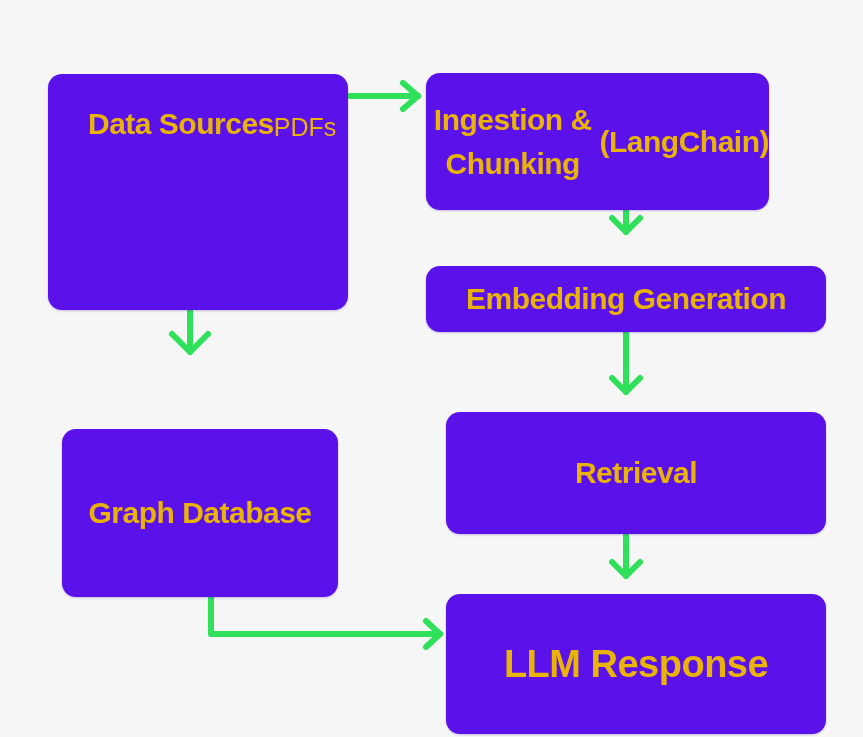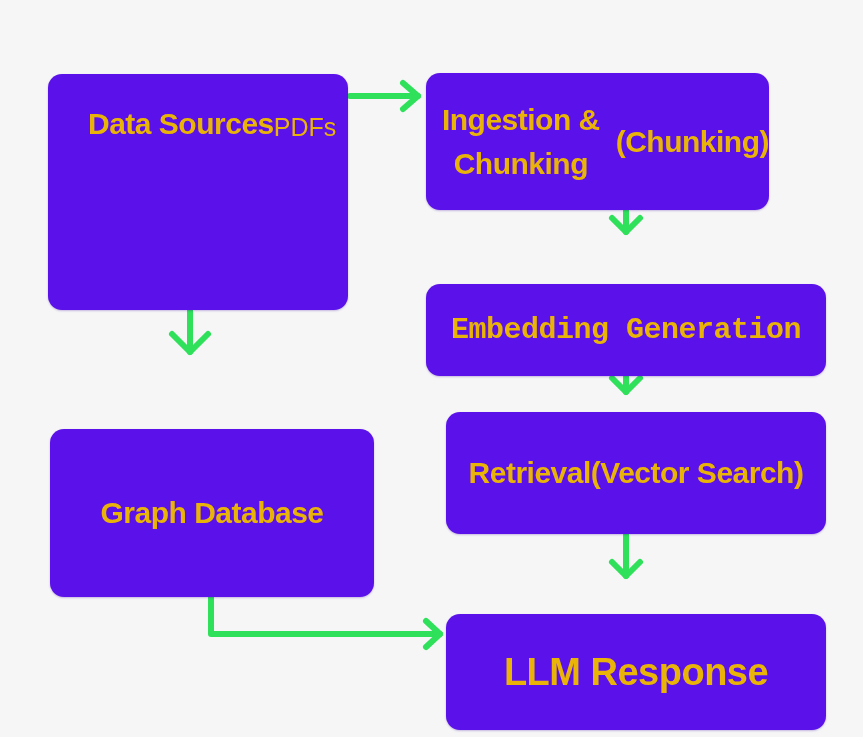--- a/index.html
+++ b/index.html
@@ -14,28 +14,28 @@
     margin-top:32px;
   }
   .center { align-items:center; text-align:center; }
   .title { font-weight:bold; font-size:30px; letter-spacing:-0.5px; line-height:1.22; }
   .sub { font-size:25px; line-height:1.75; }
   #b-sources { left:48px; top:42px; width:300px; height:236px; padding-left:40px; justify-content:flex-start; padding-top:32px; }
   #b-sources .title { line-height:1.2; margin-bottom:4px; }
   #b-sources .sub { line-height:1.74; }
   #b-ingest { left:426px; top:41px; width:343px; height:137px;justify-content:flex-end; }
   #b-ingest .title { font-size:30px; line-height:1.45; }
-  #b-embed { left:426px; top:252px; width:400px; height:92px;font-family:Liberation Mono, monospace; }
+  #b-embed { left:426px; top:234px; width:400px; height:66px; }
   #b-embed .title { font-size:30px; }
   #b-retr { left:446px; top:380px; width:380px; height:122px; }
   #b-retr .title { font-size:30px; line-height:1.45; }
-  #b-graph { left:50px; top:397px; width:324px; height:168px; }
+  #b-graph { left:62px; top:397px; width:276px; height:168px; }
   #b-graph .title { font-size:30px; line-height:1.4; }
   #b-graph .sub { font-size:29px; line-height:1.4; font-weight:normal; }
-  #b-llm { left:446px; top:582px; width:380px; height:116px; }
+  #b-llm { left:446px; top:562px; width:380px; height:140px; }
   #b-llm .title { font-size:38px; }
   svg#arrows { position:absolute; left:0; top:0; }
 </style>
 </head>
 <body>
 
 <svg id="arrows" width="863" height="737">
   <g fill="none" stroke="#2fe05a" stroke-width="6" stroke-linecap="round" stroke-linejoin="round">
     <g>
       <line x1="350" y1="96" x2="418" y2="96"></line>
@@ -64,30 +64,29 @@
   </g>
 </svg>
 
 <div class="box" id="b-sources">
   <div class="title">Data Sources</div>
   <div class="sub">PDFs</div>
 </div>
 
 <div class="box center" id="b-ingest">
   <div class="title">Ingestion &amp; Chunking</div>
-  <div class="title">(Chunking)</div>
+  <div class="title">(LangChain)</div>
 </div>
 
 <div class="box center" id="b-embed">
   <div class="title">Embedding Generation</div>
 </div>
 
 <div class="box center" id="b-retr">
   <div class="title">Retrieval</div>
-  <div class="title">(Vector Search)</div>
 </div>
 
 <div class="box center" id="b-graph">
   <div class="title">Graph Database</div>
 </div>
 
 <div class="box center" id="b-llm">
   <div class="title">LLM Response</div>
 </div>
 

